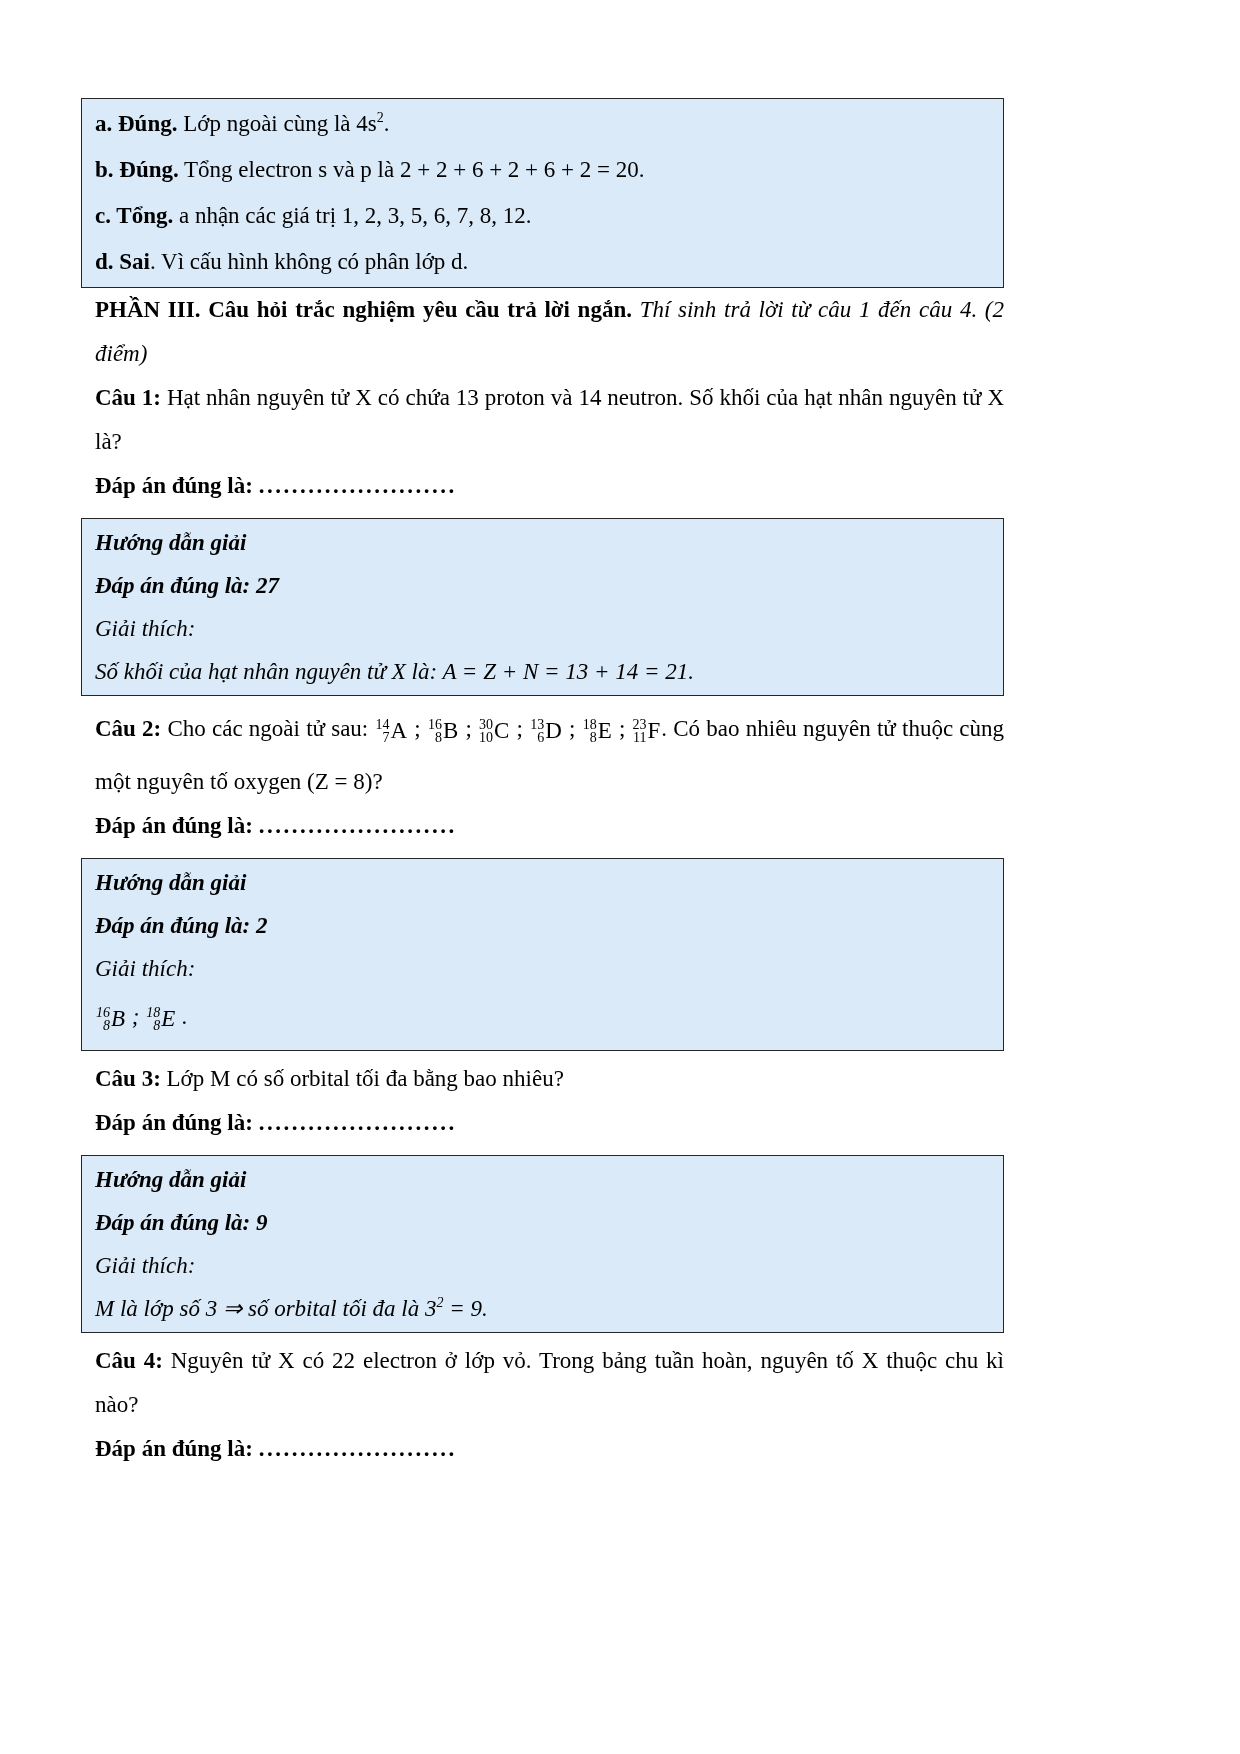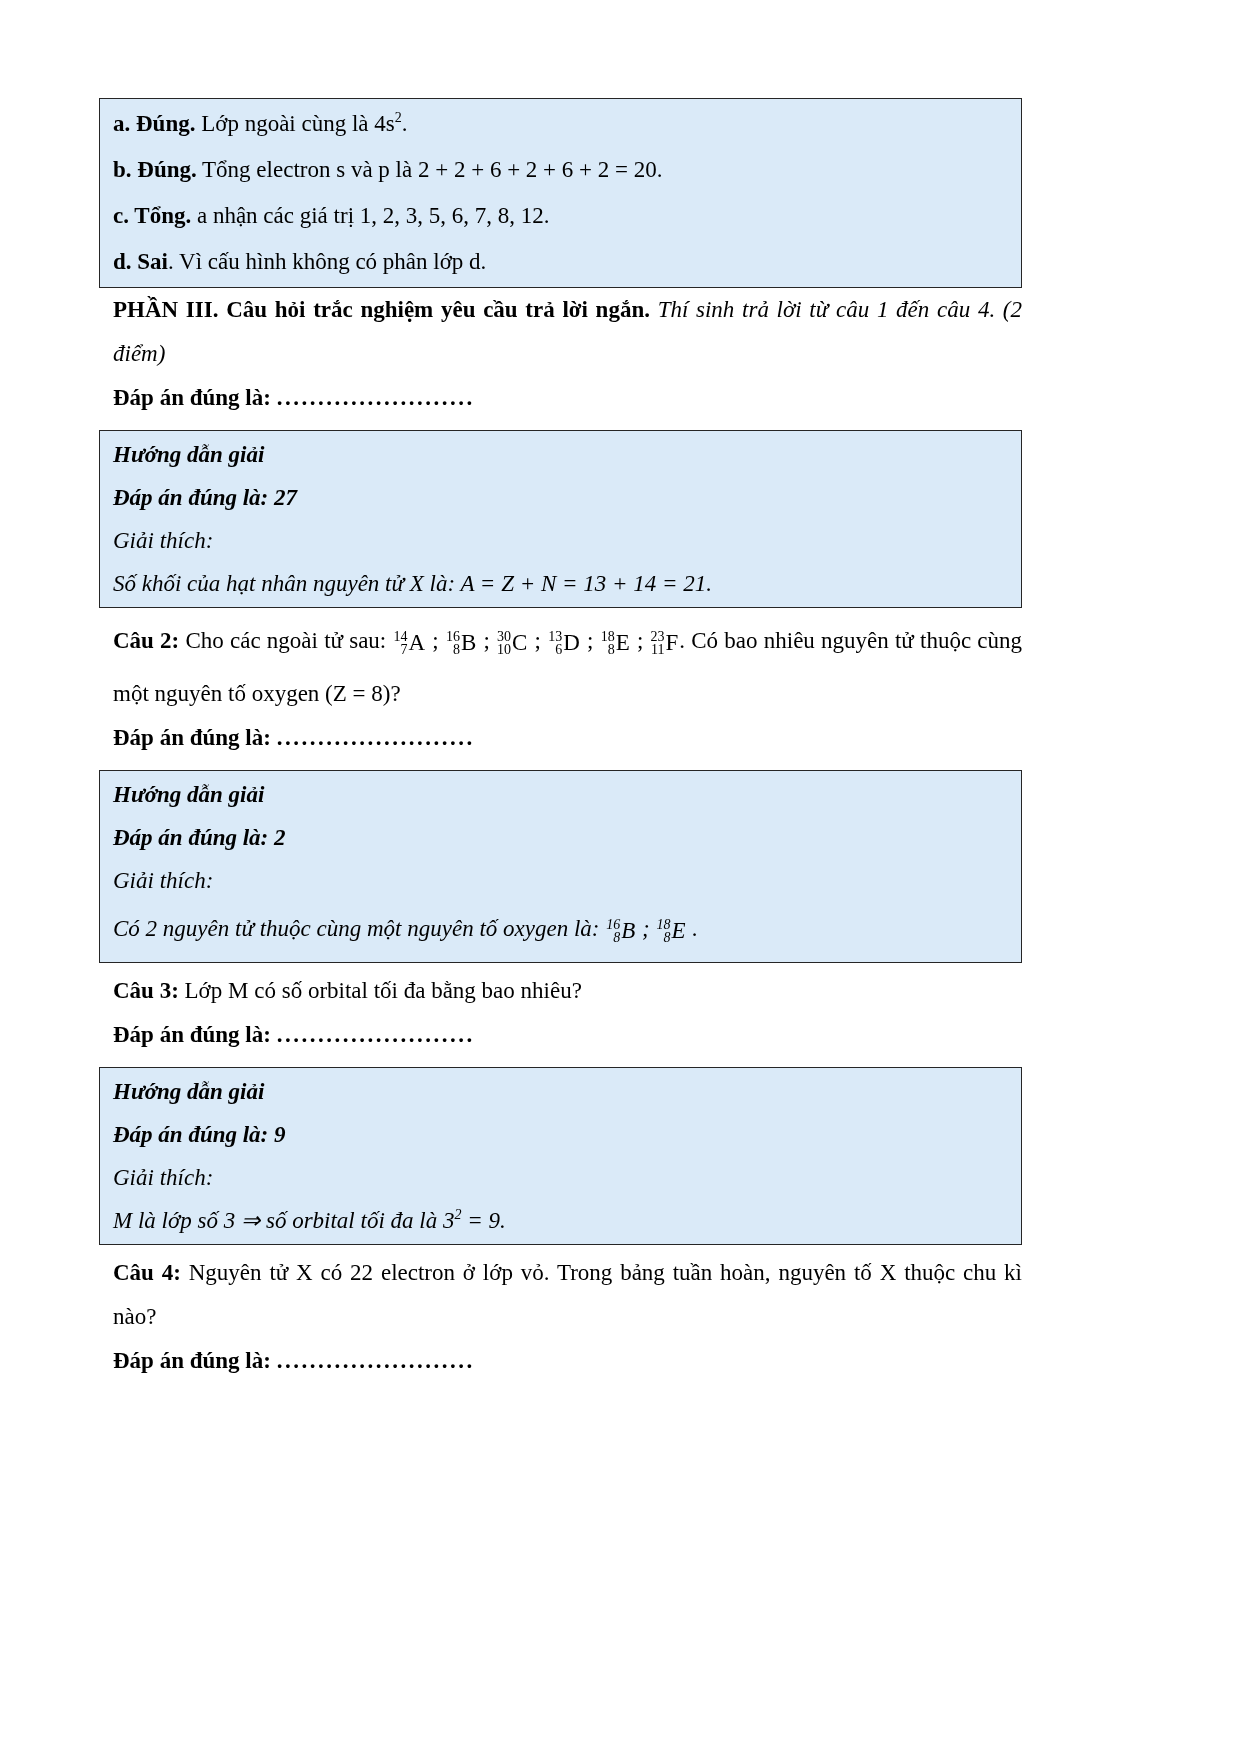--- a/index.html
+++ b/index.html
@@ -8,21 +8,21 @@
     width: 1240px;
     height: 1754px;
     position: relative;
     font-family: "Liberation Serif", serif;
     font-size: 23px;
     color: #000000;
     overflow: hidden;
   }
   .page {
     position: absolute;
-    left: 99px;
+    left: 81px;
     top: 98px;
     width: 923px;
   }
   .para {
     line-height: 44px;
     text-align: justify;
     padding-left: 14px;
   }
   .blue-box {
     background: #daeaf8;
@@ -60,20 +60,21 @@
 
   <div class="blue-box top-box">
     <p class="bline"><b>a. Đúng.</b><span> Lớp ngoài cùng là 4s</span><sup class="s">2</sup><span>.</span></p>
     <p class="bline"><b>b. Đúng.</b><span> Tổng electron s và p là 2 + 2 + 6 + 2 + 6 + 2 = 20.</span></p>
     <p class="bline"><b>c. Tổng.</b><span> a nhận các giá trị 1, 2, 3, 5, 6, 7, 8, 12.</span></p>
     <p class="bline"><b>d. Sai</b><span>. Vì cấu hình không có phân lớp d.</span></p>
   </div>
 
   <p class="para"><b>PHẦN III. Câu hỏi trắc nghiệm yêu cầu trả lời ngắn.</b><span class="it"> Thí sinh trả lời từ câu 1 đến câu 4. (2 điểm)</span></p>
 
+  <p class="para"><b>Câu 1:</b><span> Hạt nhân nguyên tử X có chứa 13 proton và 14 neutron. Số khối của hạt nhân nguyên tử X là?</span></p>
   <p class="para"><b>Đáp án đúng là: </b><span class="dots">........................</span></p>
 
   <div class="blue-box sol-box">
     <p class="bline"><b>Hướng dẫn giải</b></p>
     <p class="bline"><b>Đáp án đúng là: 27</b></p>
     <p class="bline">Giải thích:</p>
     <p class="bline">Số khối của hạt nhân nguyên tử X là: A = Z + N = 13 + 14 = 21.</p>
   </div>
 
   <p class="para"><b>Câu 2:</b><span> Cho các ngoài tử sau: </span><span class="iso">
@@ -112,21 +113,21 @@
           <span>11</span>
         </span>
         <span class="el">F</span>
       </span><span>. Có bao nhiêu nguyên tử thuộc cùng một nguyên tố oxygen (Z = 8)?</span></p>
   <p class="para"><b>Đáp án đúng là: </b><span class="dots">........................</span></p>
 
   <div class="blue-box sol-box">
     <p class="bline"><b>Hướng dẫn giải</b></p>
     <p class="bline"><b>Đáp án đúng là: 2</b></p>
     <p class="bline">Giải thích:</p>
-    <p class="bline"><span>Có 2 nguyên tử thuộc cùng một nguyên tố oxygen là: </span><span class="iso">
+    <p class="bline"><span class="iso">
           <span class="nums">
             <span>16</span>
             <span>8</span>
           </span>
           <span class="el">B</span>
         </span><span> ; </span><span class="iso">
           <span class="nums">
             <span>18</span>
             <span>8</span>
           </span>

